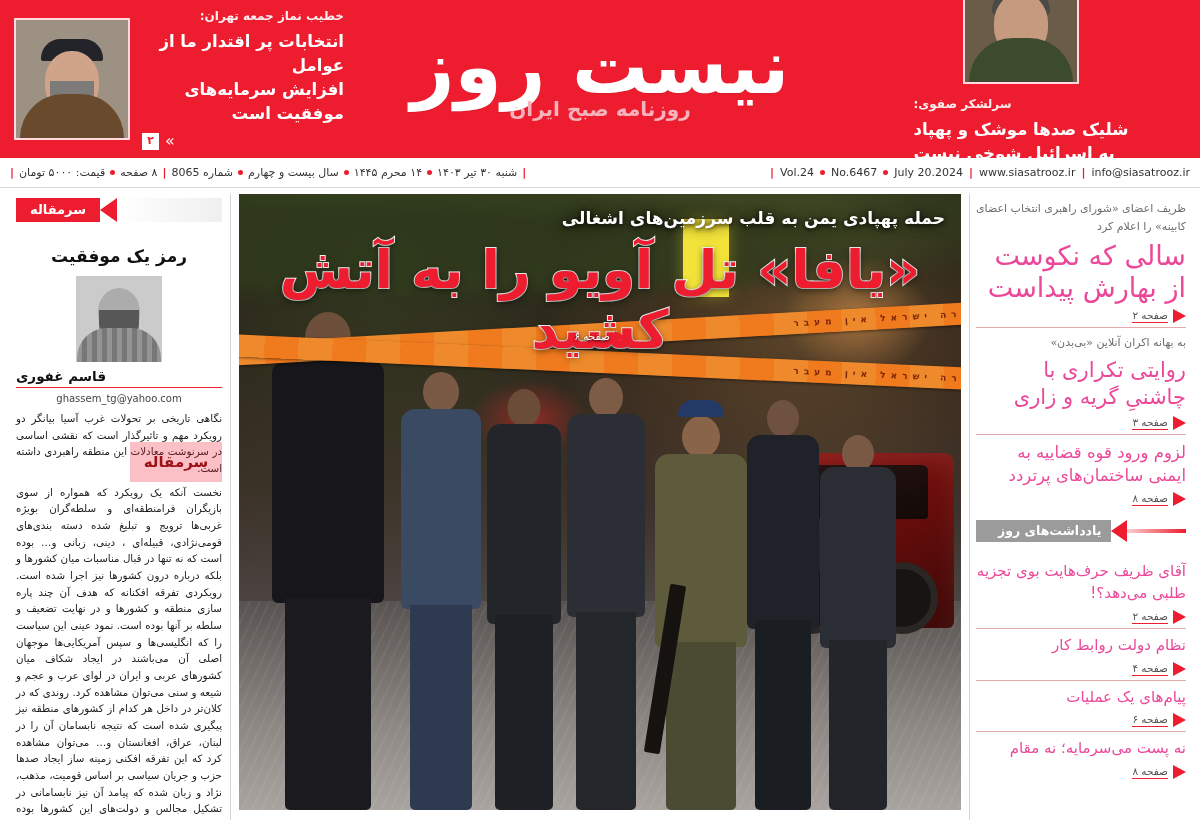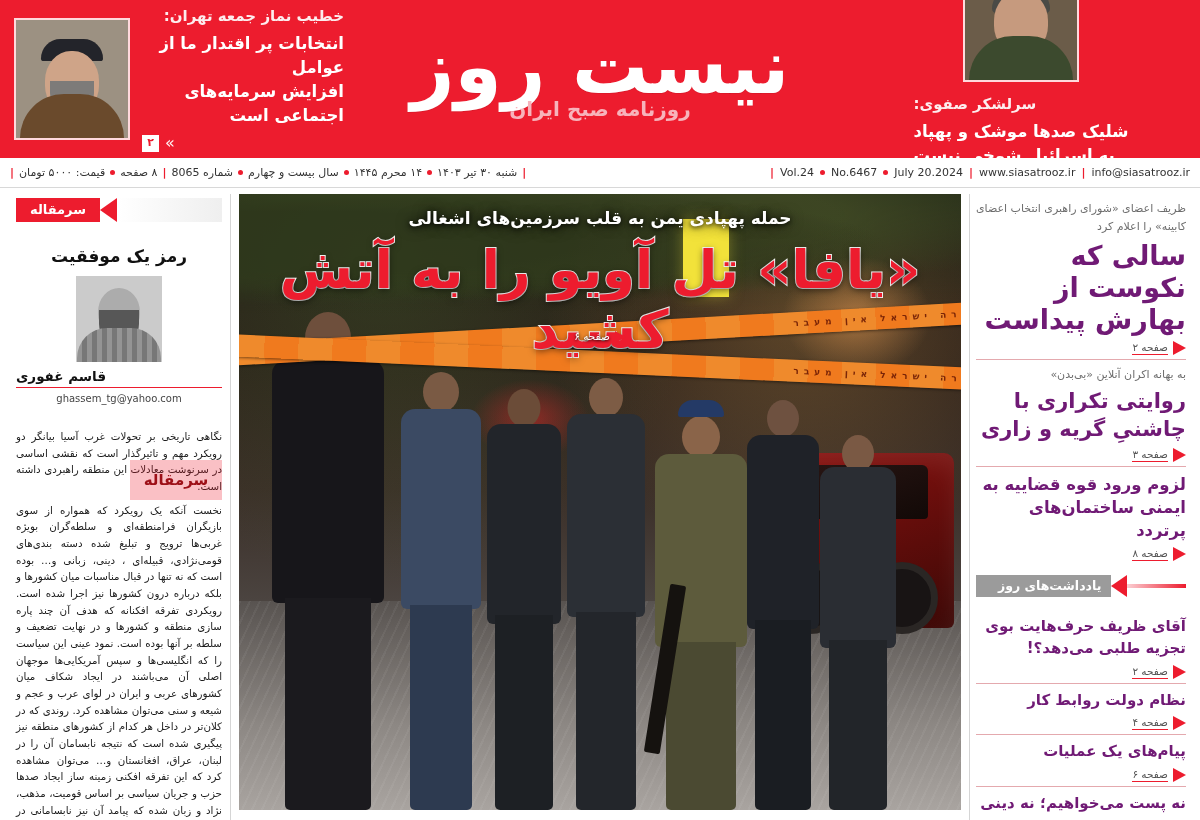--- a/index.html
+++ b/index.html
@@ -46,21 +46,21 @@
     position:absolute;left:50%;top:16%;transform:translateX(-50%);
     width:62px;height:22px;border-radius:30px 30px 4px 4px;background:#23242a;
   }
   .portrait.p-khatib .beard{
     position:absolute;left:50%;top:52%;transform:translateX(-50%);
     width:44px;height:34px;border-radius:0 0 26px 26px;background:#7d7b79;
   }
 
   .mh-text{flex:1;color:#fff;text-align:right;line-height:1.45;}
   .mh-text.ltr-side{text-align:left;}
-  .mh-kicker{font-size:15px;opacity:.92;margin-bottom:4px;font-weight:600;}
+  .mh-kicker{font-size:12px;opacity:.92;margin-bottom:4px;font-weight:600;}
   .mh-head{font-size:16.5px;font-weight:bold;letter-spacing:.2px;}
   .mh-more{margin-top:7px;display:flex;align-items:center;gap:6px;}
   .mh-text.ltr-side .mh-more{justify-content:flex-start;}
   .mh-text:not(.ltr-side) .mh-more{justify-content:flex-end;}
   .pagebox{
     background:#fff;color:#ED1C2E;font-size:11px;font-weight:bold;
     width:17px;height:17px;display:flex;align-items:center;justify-content:center;
   }
   .chev{color:#fff;font-size:16px;line-height:1;opacity:.95;}
 
@@ -98,21 +98,21 @@
   }
   .col-left{width:222px;flex:0 0 222px;padding:0 6px;box-sizing:border-box;}
   .col-main{flex:1;padding:0 8px;box-sizing:border-box;
             border-left:1px solid #d5d5d5;border-right:1px solid #d5d5d5;}
   .col-right{width:222px;flex:0 0 222px;padding:0 8px;box-sizing:border-box;}
 
   
   .story{padding:6px 0 4px;}
   .story + .story{border-top:1px solid #e4a9ae;}
   .st-kicker{font-size:11px;color:#6d6d6d;text-align:right;line-height:1.6;margin-bottom:5px;}
-  .st-head{font-weight:bold;text-align:right;line-height:1.35;color:#701a75;}
+  .st-head{font-weight:normal;text-align:right;line-height:1.35;color:#ec4899;}
   .st-head.big{font-size:27px;letter-spacing:-.5px;line-height:1.18;}
   .st-head.mid{font-size:21px;line-height:1.3;}
   .st-head.sm{font-size:16.5px;line-height:1.4;}
   .st-head.xs{font-size:15px;line-height:1.45;}
   .pagemark{
     display:flex;align-items:center;gap:5px;margin-top:5px;direction:rtl;
   }
   .pagemark .tri{
     width:0;height:0;border-top:7px solid transparent;border-bottom:7px solid transparent;
     border-left:13px solid #ED1C2E;
@@ -192,21 +192,21 @@
   .car .wheel.w1{left:10px;} .car .wheel.w2{right:16px;}
 
   .fig{position:absolute;bottom:0;}
   .fig .fhead{position:absolute;left:50%;transform:translateX(-50%);border-radius:50%;}
   .fig .ftorso{position:absolute;left:50%;transform:translateX(-50%);border-radius:14px 14px 6px 6px;}
   .fig .flegs{position:absolute;left:50%;transform:translateX(-50%);border-radius:0 0 5px 5px;}
 
   .rifle{position:absolute;background:#15120f;border-radius:2px;}
 
   .hl-kicker{
-    position:absolute;top:2.2%;left:0;right:0;text-align:center;
+    position:absolute;top:2.2%;left:0;right:0;
     font-size:17px;font-weight:bold;color:#fff;
     text-shadow:0 1px 5px rgba(0,0,0,.95),0 0 14px rgba(0,0,0,.8);
     direction:rtl;padding:0 16px;
   }
   .hl-title{
     position:absolute;top:7.5%;left:0;right:0;text-align:center;
     font-size:53px;font-weight:bold;color:#ED1C2E;line-height:1.12;
     -webkit-text-stroke:2px #ffffff;paint-order:stroke fill;
     text-shadow:0 2px 7px rgba(0,0,0,.55);
     direction:rtl;padding:0 10px;letter-spacing:-1px;
@@ -243,21 +243,21 @@
     width:42px;height:48px;border-radius:50% 50% 46% 46%;background:#b3aba2;}
   .ed-photo .ebeard{position:absolute;left:50%;top:40%;transform:translateX(-50%);
     width:40px;height:34px;border-radius:0 0 22px 22px;background:#5d564e;}
   .ed-photo .ebody{position:absolute;left:50%;bottom:0;transform:translateX(-50%);
     width:84px;height:34px;border-radius:30px 30px 0 0;
     background:repeating-linear-gradient(90deg,#9a938b 0 5px,#7d766e 5px 10px);}
   .ed-byline{
     text-align:left;font-size:13.5px;font-weight:bold;color:#111;
     border-bottom:1.5px solid #ED1C2E;padding-bottom:3px;margin:0 0 5px;direction:rtl;
   }
-  .ed-email{text-align:center;font-size:10px;color:#444;direction:ltr;margin-bottom:24px;}
+  .ed-email{text-align:center;font-size:10px;color:#444;direction:ltr;margin-bottom:6px;}
   .ed-body p{
     font-size:10.3px;line-height:1.62;text-align:justify;color:#1c1c1c;
     margin:0 0 7px;direction:rtl;
     text-align-last:right;
   }
   .ed-stamp{
     position:absolute;right:0;width:92px;height:40px;background:rgba(237,28,46,.28);
     display:flex;align-items:center;justify-content:center;
     color:#9d1018;font-weight:bold;font-size:15px;
   }
@@ -289,21 +289,21 @@
 
     <div class="logo-wrap">
       <div class="logo-main">نیست روز</div>
       <div class="logo-sub">روزنامه صبح ایران</div>
     </div>
 
     <div class="mh-side right">
       <div class="mh-text">
         <div class="mh-kicker">خطیب نماز جمعه تهران:</div>
         <div class="mh-head">انتخابات پر اقتدار ما از عوامل</div>
-        <div class="mh-head">افزایش سرمایه‌های اجتماعی است</div>
+        <div class="mh-head">افزایش سرمایه‌های موفقیت است</div>
         <div class="mh-more">
           <span class="chev">»</span>
           <span class="pagebox">۲</span>
         </div>
       </div>
       <div class="portrait p-khatib">
         <div class="turban"></div>
           <div class="head"></div>
           <div class="beard"></div>
           <div class="body"></div>
@@ -395,21 +395,21 @@
 
       <article class="story">
         <div class="st-head xs">پیام‌های یک عملیات</div>
         <div class="pagemark">
           <span class="tri"></span>
           <span class="lbl">صفحه ۶</span>
         </div>
       </article>
 
       <article class="story">
-        <div class="st-head xs">نه پست می‌خواهیم؛ نه دینی</div>
+        <div class="st-head xs">نه پست می‌سرمایه؛ نه مقام</div>
         <div class="pagemark">
           <span class="tri"></span>
           <span class="lbl">صفحه ۸</span>
         </div>
       </article>
     </aside>
 
     <main class="col-main">
       <div class="photo-frame">
         <div class="photo-canvas">

